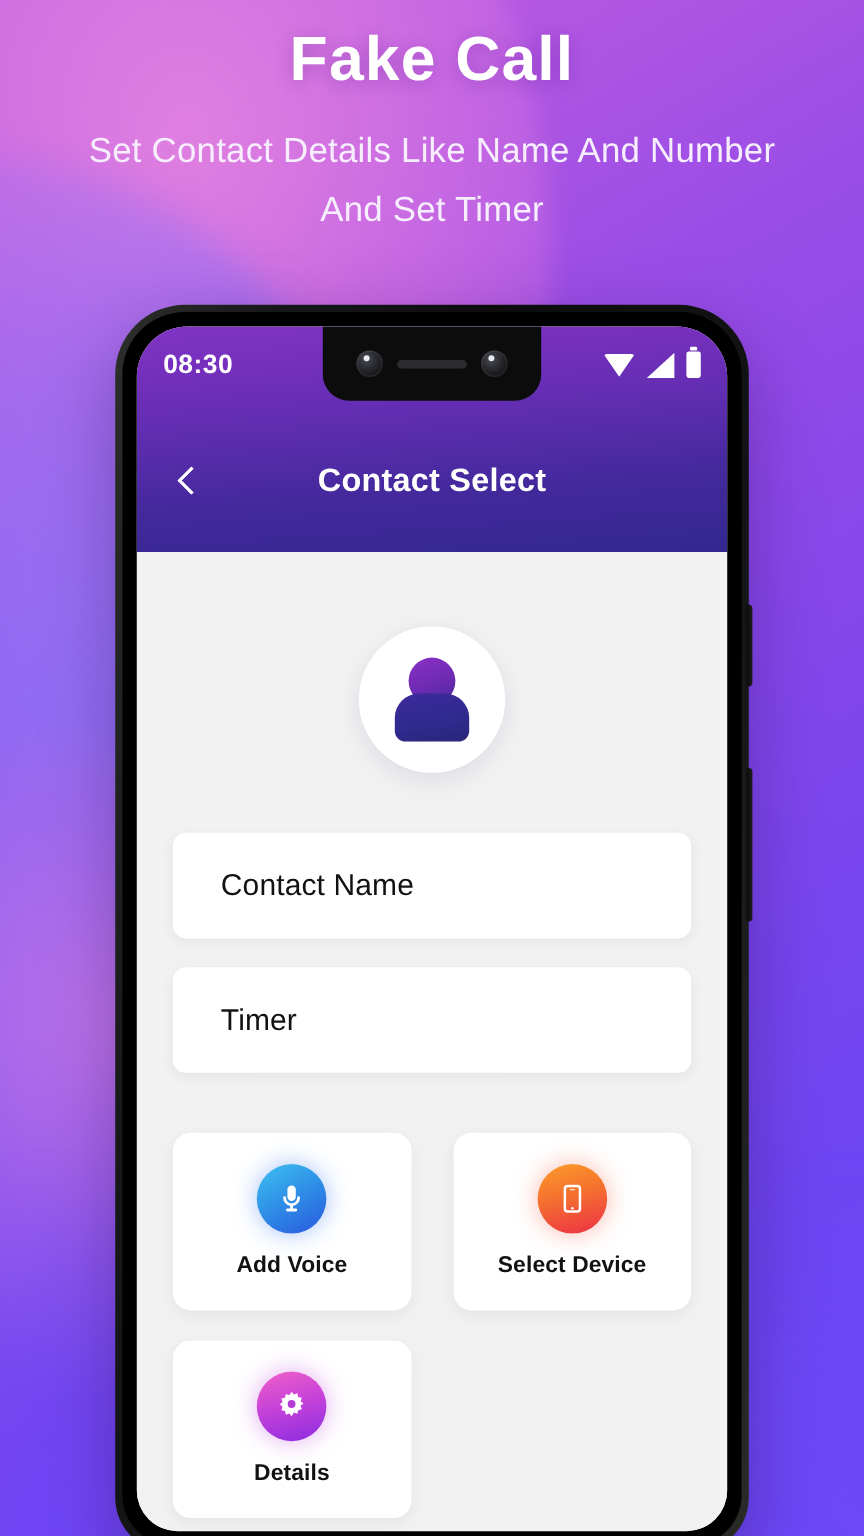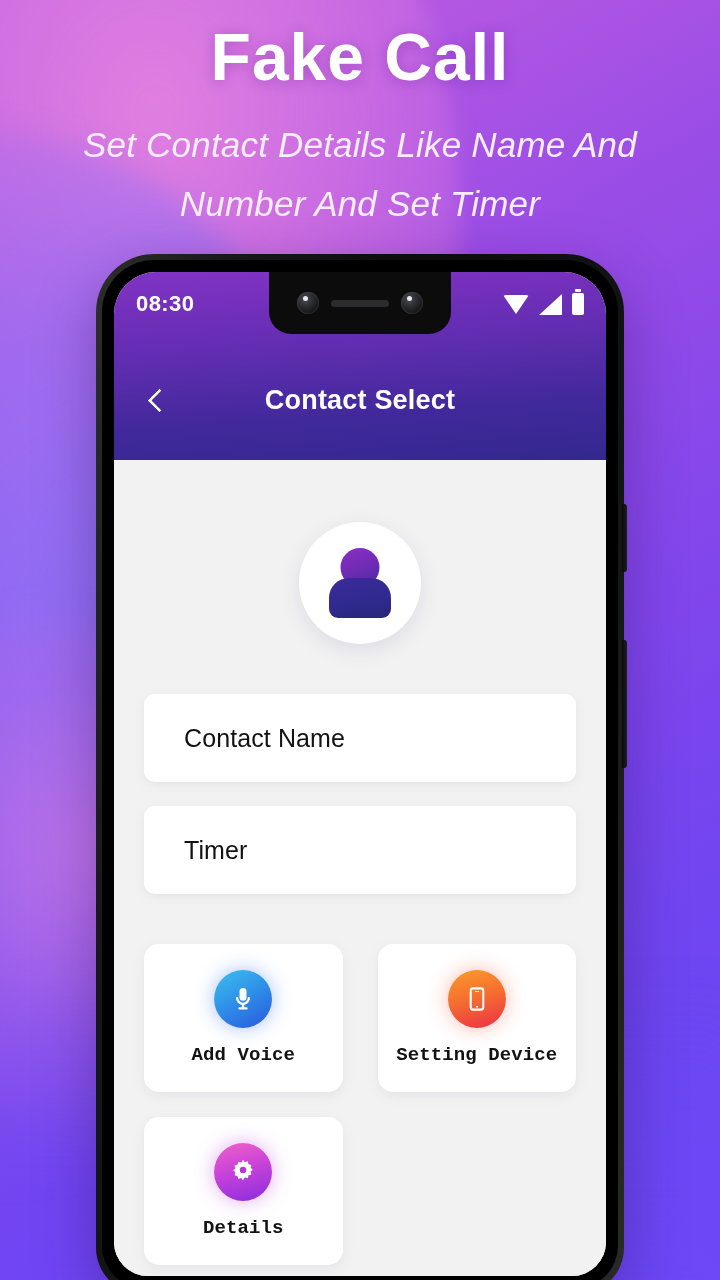--- a/index.html
+++ b/index.html
@@ -75,37 +75,36 @@
 
   
   .headings {
     position: absolute;
     left: 0; top: 0; width: 720px;
     text-align: center;
     z-index: 6;
   }
   .title {
     margin-top: 24px;
-    font-size: 66px;
+    font-size: 52px;
     font-weight: bold;
     letter-spacing: 1px;
     color: #ffffff;
     line-height: 1.0;
     text-shadow: 0 2px 14px rgba(80,20,140,0.30);
   }
   .subtitle {
     margin: 0 auto;
     margin-top: 26px;
     width: 600px;
-    font-size: 35px;
+    font-size: 29px;
     font-weight: normal;
     color: #f6eefd;
     line-height: 1.68;
     letter-spacing: 0.2px;
-    font-style: italic;
   }
 
   
   #phone {
     position: absolute;
     left: 96px;
     top: 254px;
     width: 528px;
     height: 1040px;
     z-index: 8;
@@ -330,21 +329,20 @@
     font-size: 25px;
     color: #121212;
     letter-spacing: 0.1px;
   }
 
   .grid {
     padding: 26px 30px 0 30px;
     display: grid;
     grid-template-columns: 1fr 1fr;
     gap: 25px 35px;
-    font-family: Liberation Mono, monospace;
   }
   .tile {
     background: #ffffff;
     border-radius: 15px;
     height: 148px;
     display: flex;
     flex-direction: column;
     align-items: center;
     justify-content: center;
     box-shadow: 0 4px 12px rgba(120,115,150,0.10);
@@ -450,21 +448,21 @@
           </div>
 
           <div class="tile">
             <div class="tile-icon ic-phone">
               <svg width="26" height="26" viewBox="0 0 24 24">
                 <rect x="6.2" y="2.2" width="11.6" height="19.6" rx="2.2" fill="none" stroke="#ffffff" stroke-width="1.9"></rect>
                 <rect x="10" y="4.6" width="4" height="0.9" rx="0.45" fill="#ffffff"></rect>
                 <circle cx="12" cy="19.2" r="0.95" fill="#ffffff"></circle>
               </svg>
             </div>
-            <div class="tile-label">Setting Device</div>
+            <div class="tile-label">Select Device</div>
           </div>
 
 
           <div class="tile">
             <div class="tile-icon ic-gear">
               <svg width="30" height="30" viewBox="0 0 24 24" fill="#ffffff">
                 <path d="M12 2.2l1.5 1.9 2.3-.8.6 2.4 2.4.6-.8 2.3 1.9 1.5-1.9 1.5.8 2.3-2.4.6-.6 2.4-2.3-.8L12 18.6l-1.5-1.9-2.3.8-.6-2.4-2.4-.6.8-2.3L4.1 10.6 6 9.1l-.8-2.3 2.4-.6.6-2.4 2.3.8L12 2.2z"></path>
                 <circle cx="12" cy="10.4" r="2.6" fill="#b33bd6"></circle>
               </svg>
             </div>

